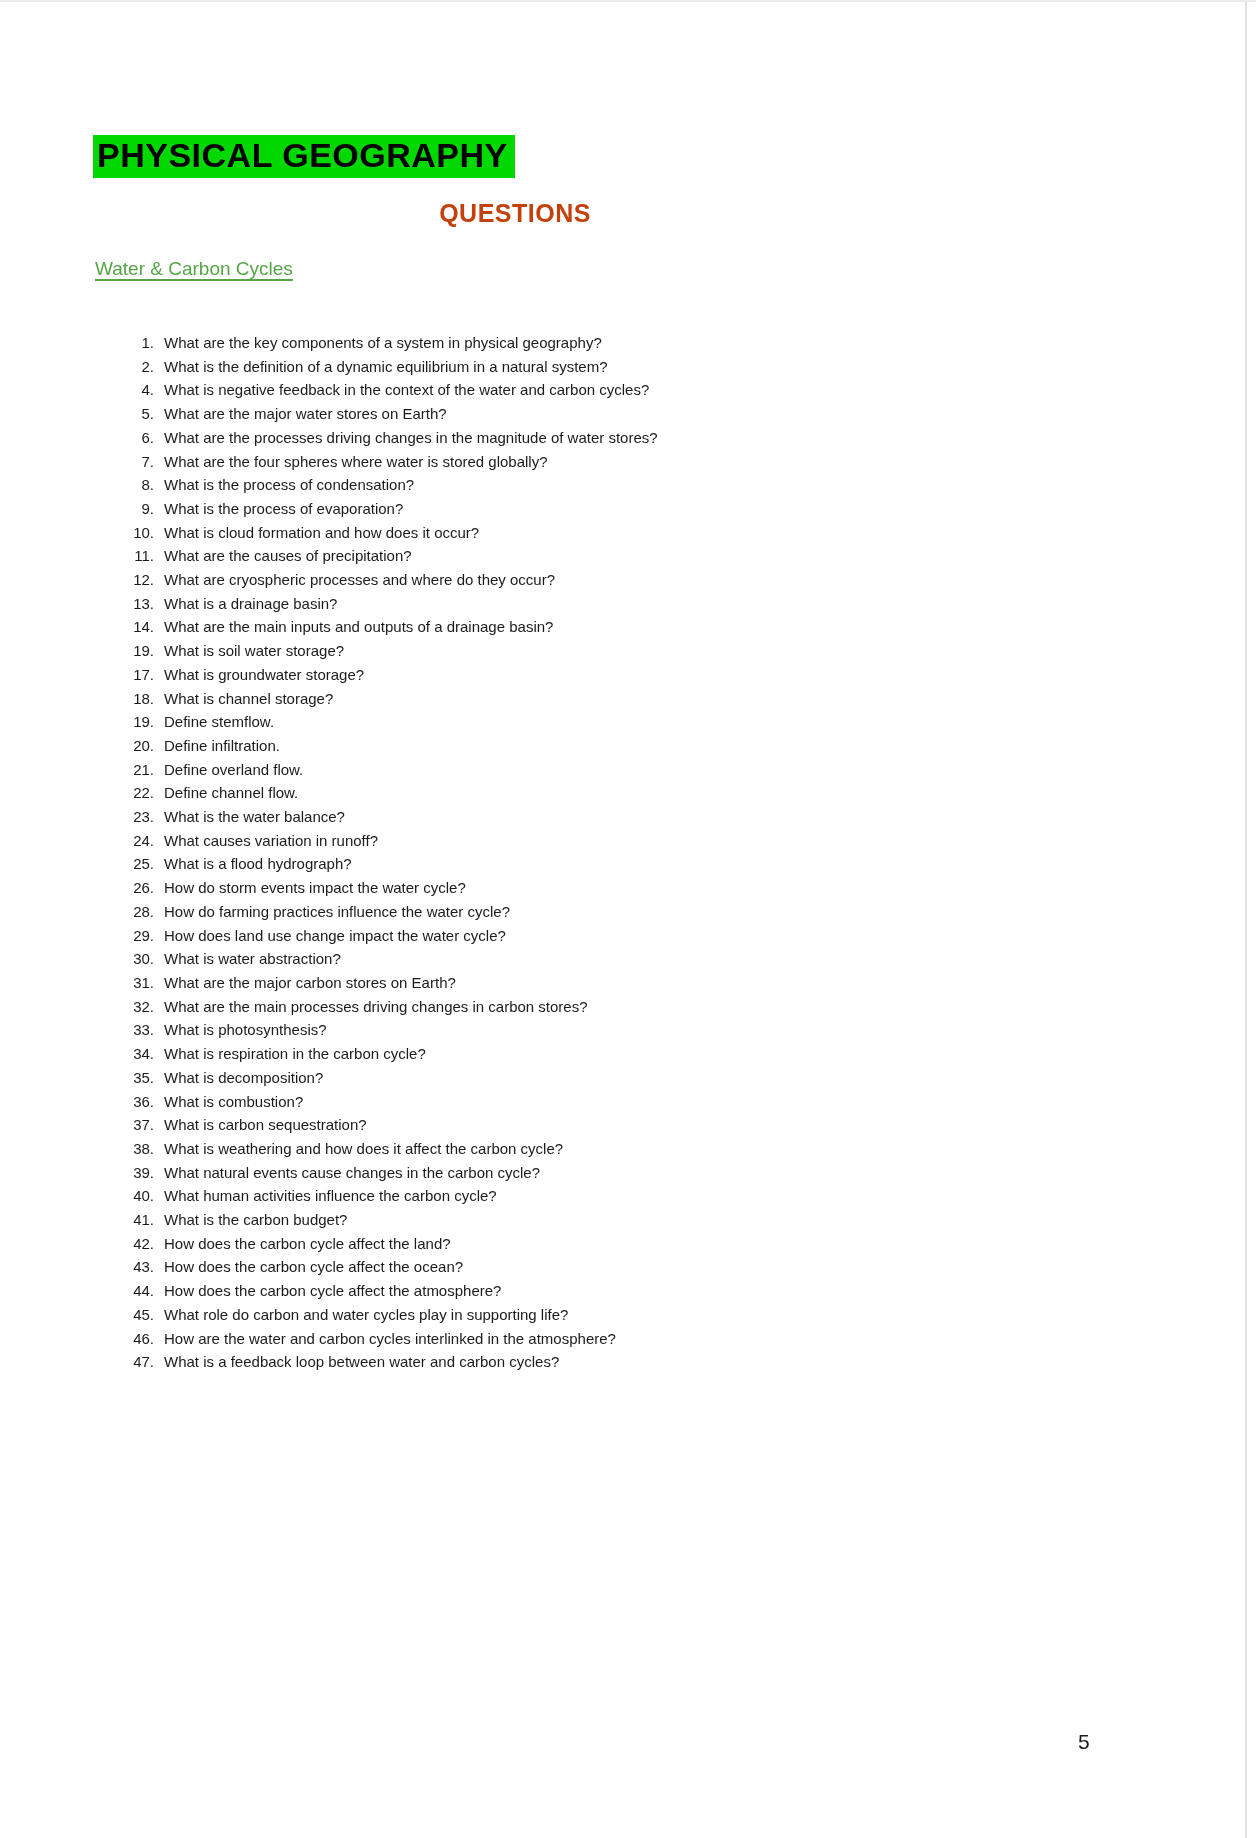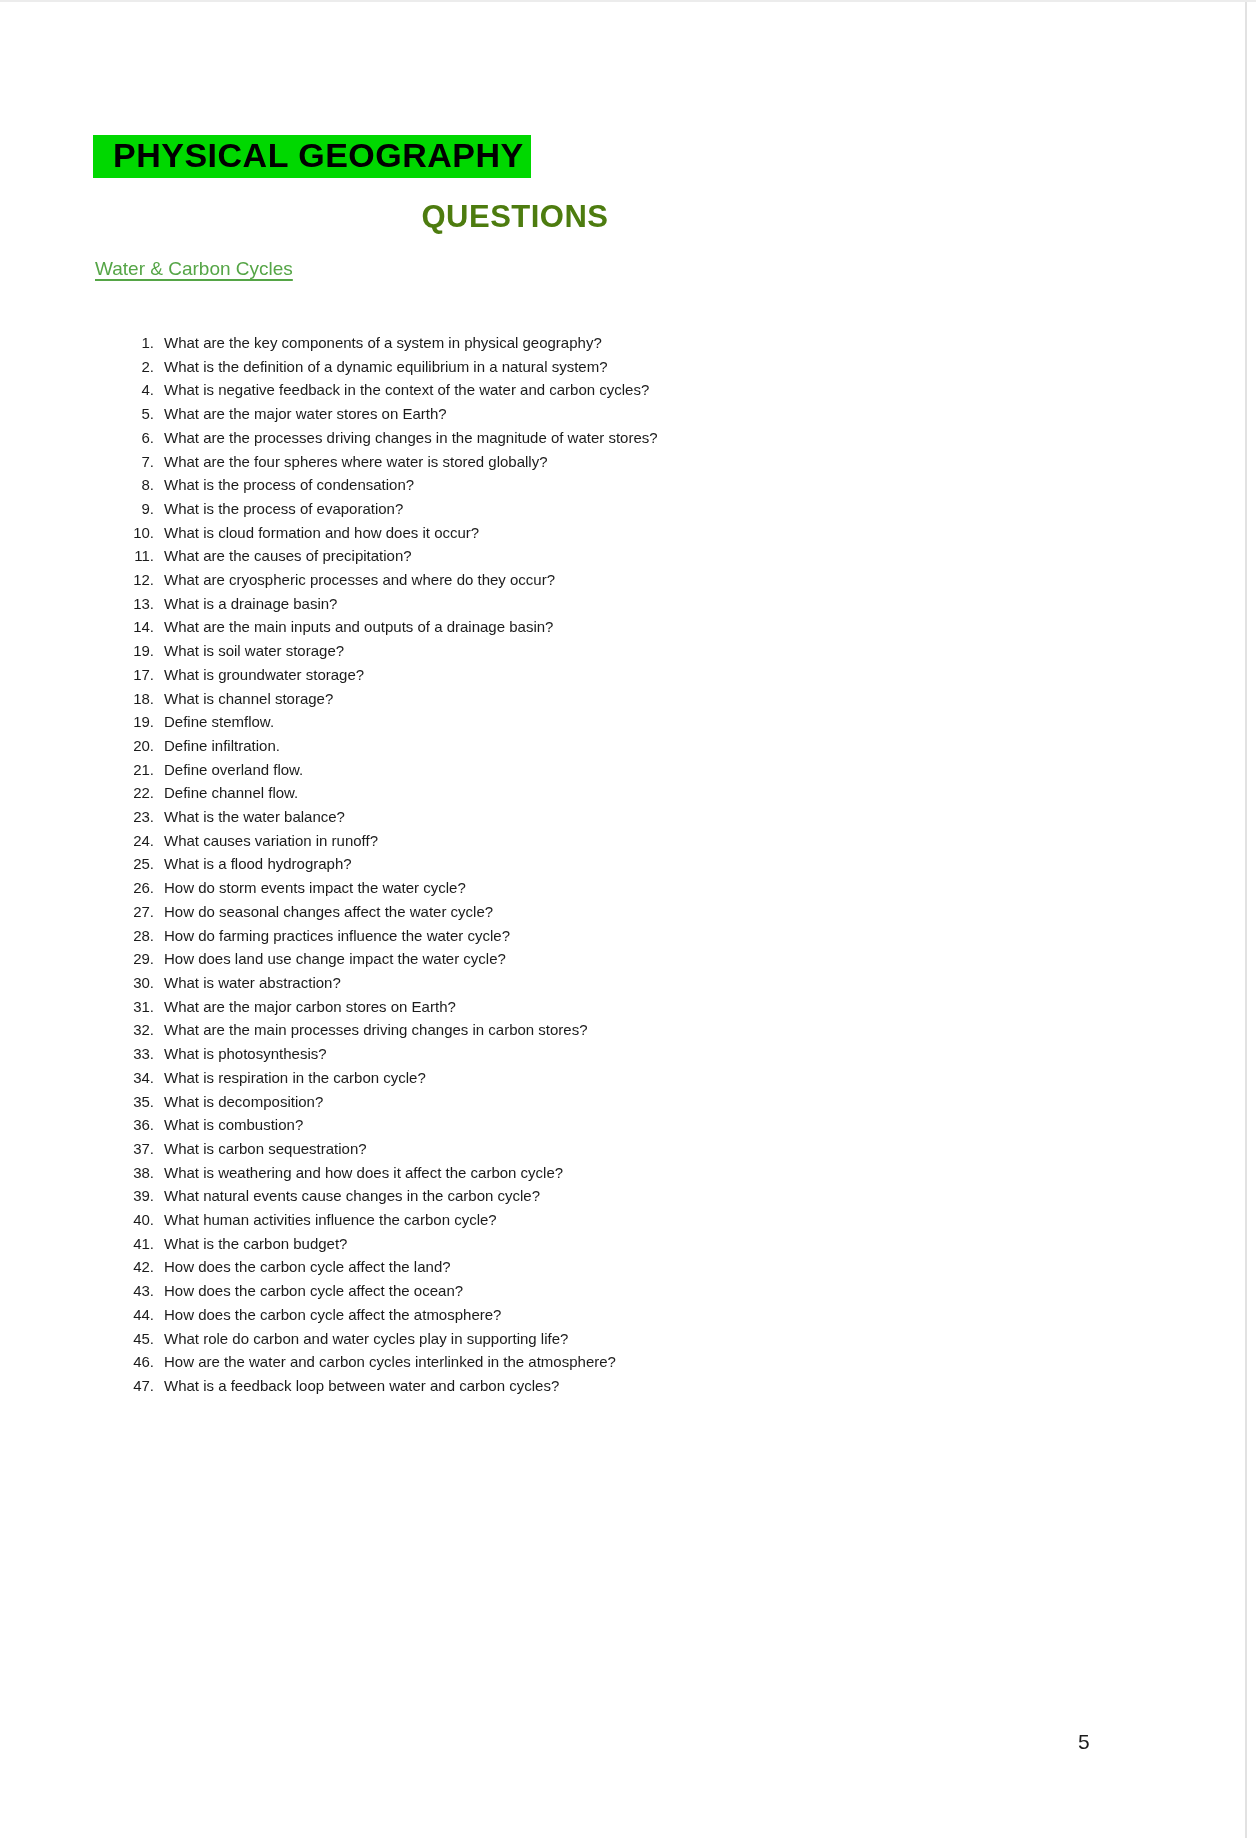--- a/index.html
+++ b/index.html
@@ -30,32 +30,32 @@
     top: 133px;
     left: 93px;
   }
   .title-highlight {
     display: inline-block;
     background: #00d800;
     color: #000000;
     font-size: 34px;
     font-weight: bold;
     letter-spacing: 0.5px;
-    padding: 3px 7px 4px 20px;
+    padding: 3px 7px 4px 4px;
     line-height: 1.05;
   }
   .subtitle {
     position: absolute;
     top: 197px;
     left: 95px;
     width: 840px;
     text-align: center;
-    font-size: 31px;
+    font-size: 25px;
     font-weight: bold;
-    color: #4d7c0f;
+    color: #c2410c;
     letter-spacing: 0.5px;
   }
   .section-heading {
     position: absolute;
     top: 256px;
     left: 95px;
     font-size: 19px;
     font-weight: normal;
     color: #55a546;
     text-decoration: underline;
@@ -126,21 +126,20 @@
       <li class="q-row"><span class="q-num">17.</span><span class="q-text">What is groundwater storage?</span></li>
       <li class="q-row"><span class="q-num">18.</span><span class="q-text">What is channel storage?</span></li>
       <li class="q-row"><span class="q-num">19.</span><span class="q-text">Define stemflow.</span></li>
       <li class="q-row"><span class="q-num">20.</span><span class="q-text">Define infiltration.</span></li>
       <li class="q-row"><span class="q-num">21.</span><span class="q-text">Define overland flow.</span></li>
       <li class="q-row"><span class="q-num">22.</span><span class="q-text">Define channel flow.</span></li>
       <li class="q-row"><span class="q-num">23.</span><span class="q-text">What is the water balance?</span></li>
       <li class="q-row"><span class="q-num">24.</span><span class="q-text">What causes variation in runoff?</span></li>
       <li class="q-row"><span class="q-num">25.</span><span class="q-text">What is a flood hydrograph?</span></li>
       <li class="q-row"><span class="q-num">26.</span><span class="q-text">How do storm events impact the water cycle?</span></li>
-      <li class="q-row"><span class="q-num">27.</span><span class="q-text">How do seasonal changes affect the water cycle?</span></li>
       <li class="q-row"><span class="q-num">28.</span><span class="q-text">How do farming practices influence the water cycle?</span></li>
       <li class="q-row"><span class="q-num">29.</span><span class="q-text">How does land use change impact the water cycle?</span></li>
       <li class="q-row"><span class="q-num">30.</span><span class="q-text">What is water abstraction?</span></li>
       <li class="q-row"><span class="q-num">31.</span><span class="q-text">What are the major carbon stores on Earth?</span></li>
       <li class="q-row"><span class="q-num">32.</span><span class="q-text">What are the main processes driving changes in carbon stores?</span></li>
       <li class="q-row"><span class="q-num">33.</span><span class="q-text">What is photosynthesis?</span></li>
       <li class="q-row"><span class="q-num">34.</span><span class="q-text">What is respiration in the carbon cycle?</span></li>
       <li class="q-row"><span class="q-num">35.</span><span class="q-text">What is decomposition?</span></li>
       <li class="q-row"><span class="q-num">36.</span><span class="q-text">What is combustion?</span></li>
       <li class="q-row"><span class="q-num">37.</span><span class="q-text">What is carbon sequestration?</span></li>

